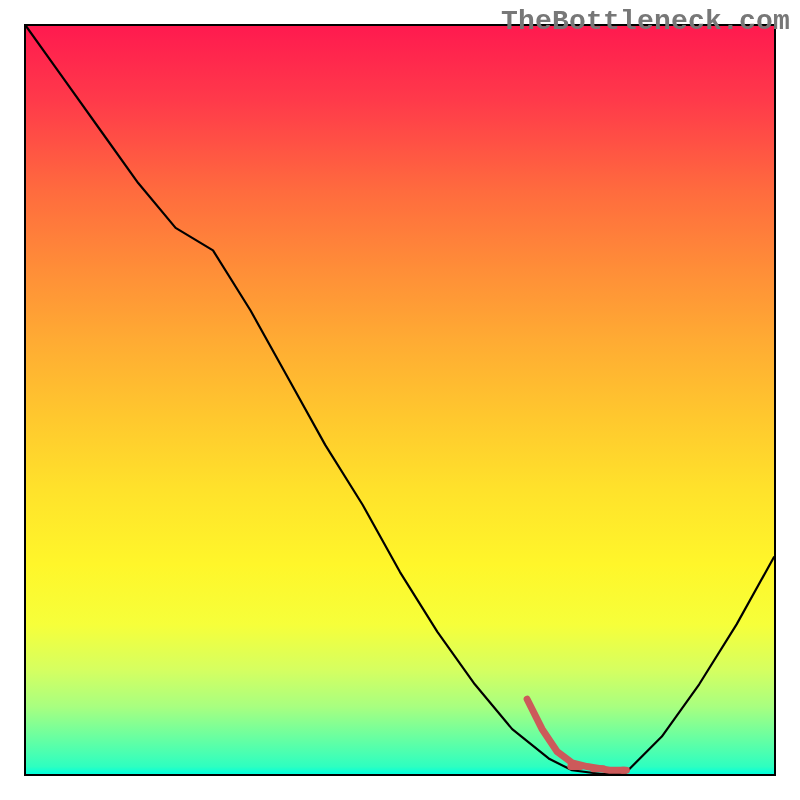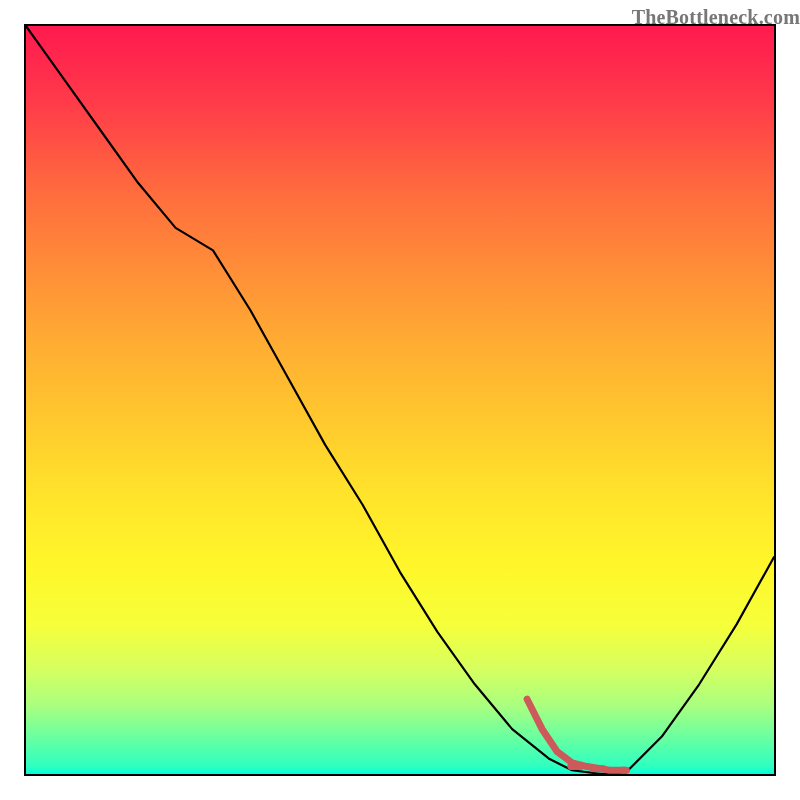--- a/index.html
+++ b/index.html
@@ -5,23 +5,23 @@
   * { margin: 0; padding: 0; box-sizing: border-box; }
   html, body { width: 800px; height: 800px; overflow: hidden; background: #fff; }
   .chart-container {
     position: relative;
     width: 800px;
     height: 800px;
   }
   .watermark {
     position: absolute;
     top: 6px;
-    right: 0;
-    font-family: Liberation Serif, serif;
-    font-size: 20px;
+    right: 10px;
+    font-family: Liberation Mono, monospace;
+    font-size: 28px;
     font-weight: bold;
     color: #777;
     letter-spacing: 0.2px;
     z-index: 10;
   }
   .plot-area {
     position: absolute;
     left: 24px;
     top: 24px;
     width: 752px;

